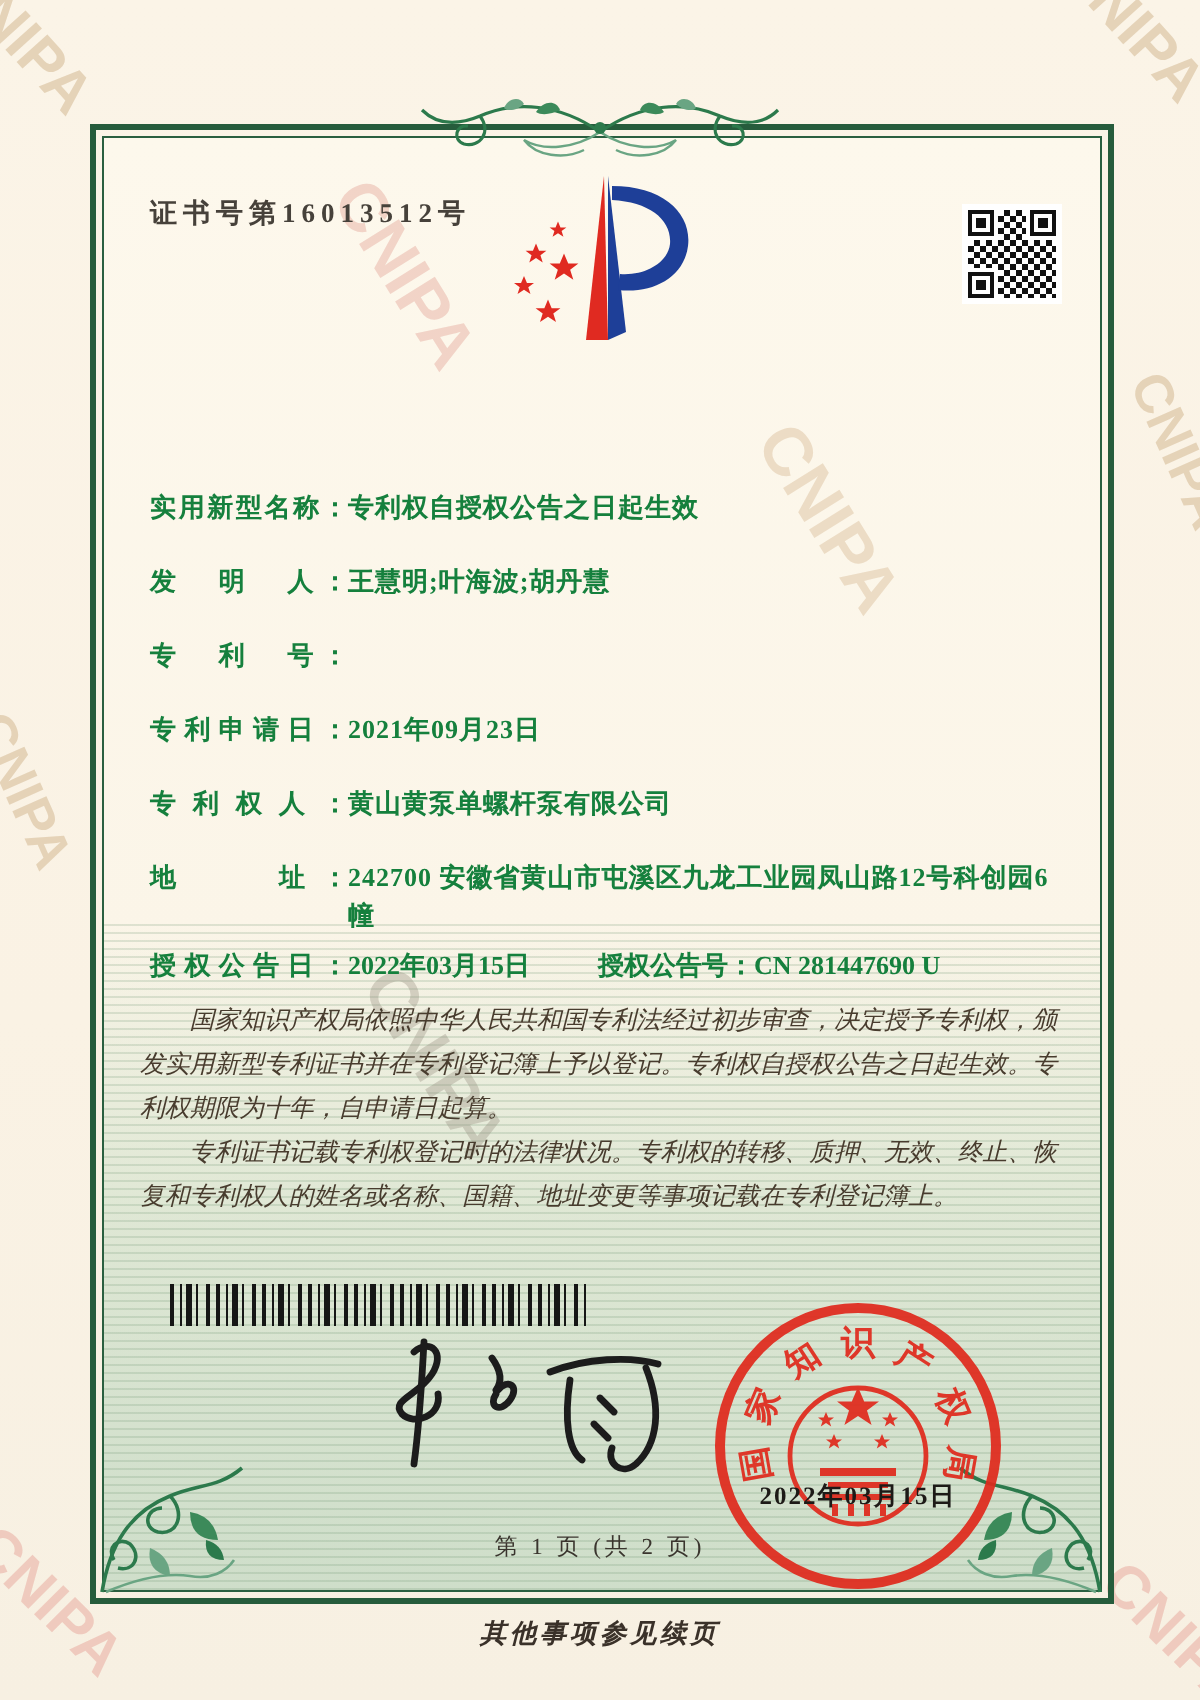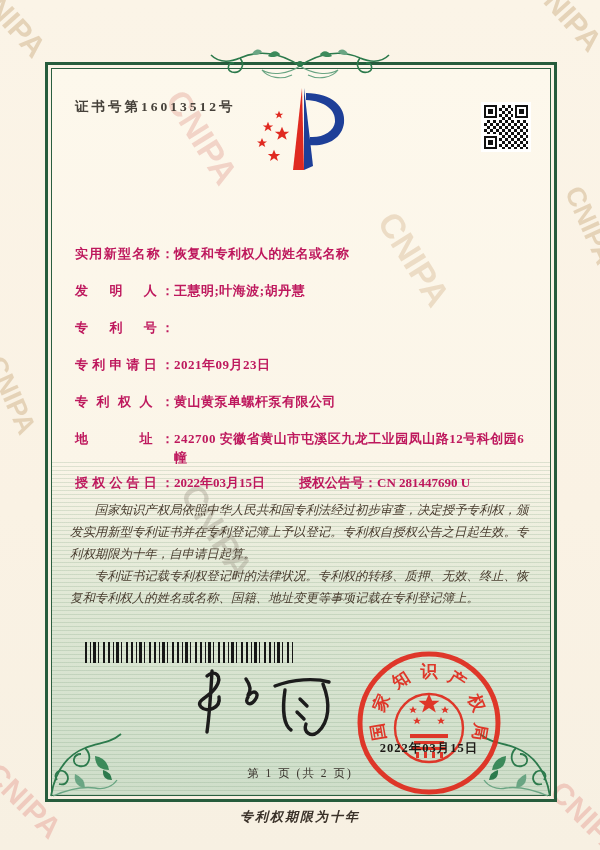--- a/index.html
+++ b/index.html
@@ -29,21 +29,21 @@
       linear-gradient(180deg,rgba(214,228,208,0) 0%,rgba(206,222,201,.55) 45%,rgba(200,218,197,.8) 100%);}
   .ornament{position:absolute;z-index:3;pointer-events:none;}
   
   .content{position:absolute;inset:0;z-index:4;}
   .cert-no{position:absolute;left:75px;top:98px;font-size:13.5px;letter-spacing:3px;
            color:#46413a;font-weight:700;}
   .logo{position:absolute;left:248px;top:84px;}
   .qr{position:absolute;left:481px;top:102px;width:50px;height:50px;background:#fff;}
   .title{position:absolute;left:0;top:174px;width:100%;text-align:center;
          font-size:30px;font-weight:700;letter-spacing:9px;color:#211b13;}
-  .fields{position:absolute;left:75px;top:244px;width:460px;color:#be185d;}
+  .fields{position:absolute;left:75px;top:244px;width:460px;color:#15803d;}
   .frow{display:flex;margin-bottom:17px;font-size:13px;font-weight:600;line-height:20px;}
   .frow.addr{margin-bottom:6px;}
   .flabel{width:99px;flex:0 0 99px;text-align:justify;text-align-last:justify;}
   .fvalue{flex:1;letter-spacing:.5px;}
   .addr .fvalue{line-height:19px;max-width:360px;}
   .grant-pair{display:flex;font-size:13px;font-weight:600;line-height:20px;}
   .grant2{margin-left:34px;}
   .paras{position:absolute;left:70px;top:499px;width:468px;font-size:12.4px;
          font-style:italic;line-height:1.78;color:#483c2e;}
   .paras p{margin:0;text-indent:2em;}
@@ -177,21 +177,21 @@
       <rect x="7" y="7" width="5" height="5"></rect>
         <rect x="38" y="7" width="5" height="5"></rect>
         <rect x="7" y="38" width="5" height="5"></rect>
     </g>
   </svg>
 
 
   <div class="fields">
     <div class="frow">
       <span class="flabel">实用新型名称：</span>
-      <span class="fvalue">恢复和专利权人的姓名或名称</span>
+      <span class="fvalue">专利权自授权公告之日起生效</span>
     </div>
     <div class="frow">
       <span class="flabel">发　明　人：</span>
       <span class="fvalue">王慧明;叶海波;胡丹慧</span>
     </div>
     <div class="frow">
       <span class="flabel">专　利　号：</span>
     </div>
     <div class="frow">
       <span class="flabel">专利申请日：</span>
@@ -259,13 +259,13 @@
         <path d="M58,99 h34 v3 h-34 z"></path>
         <path d="M62,104 h3 v6 h-3 z M70,104 h3 v6 h-3 z M78,104 h3 v6 h-3 z M86,104 h3 v6 h-3 z"></path>
       </g>
     </g>
   </svg>
   <div class="seal-date">2022年03月15日</div>
 
   <div class="page-no">第 1 页 (共 2 页)</div>
 </div>
 
-<div class="note">专利权期限为十年</div>
+<div class="note">其他事项参见续页</div>
 
 </body></html>

